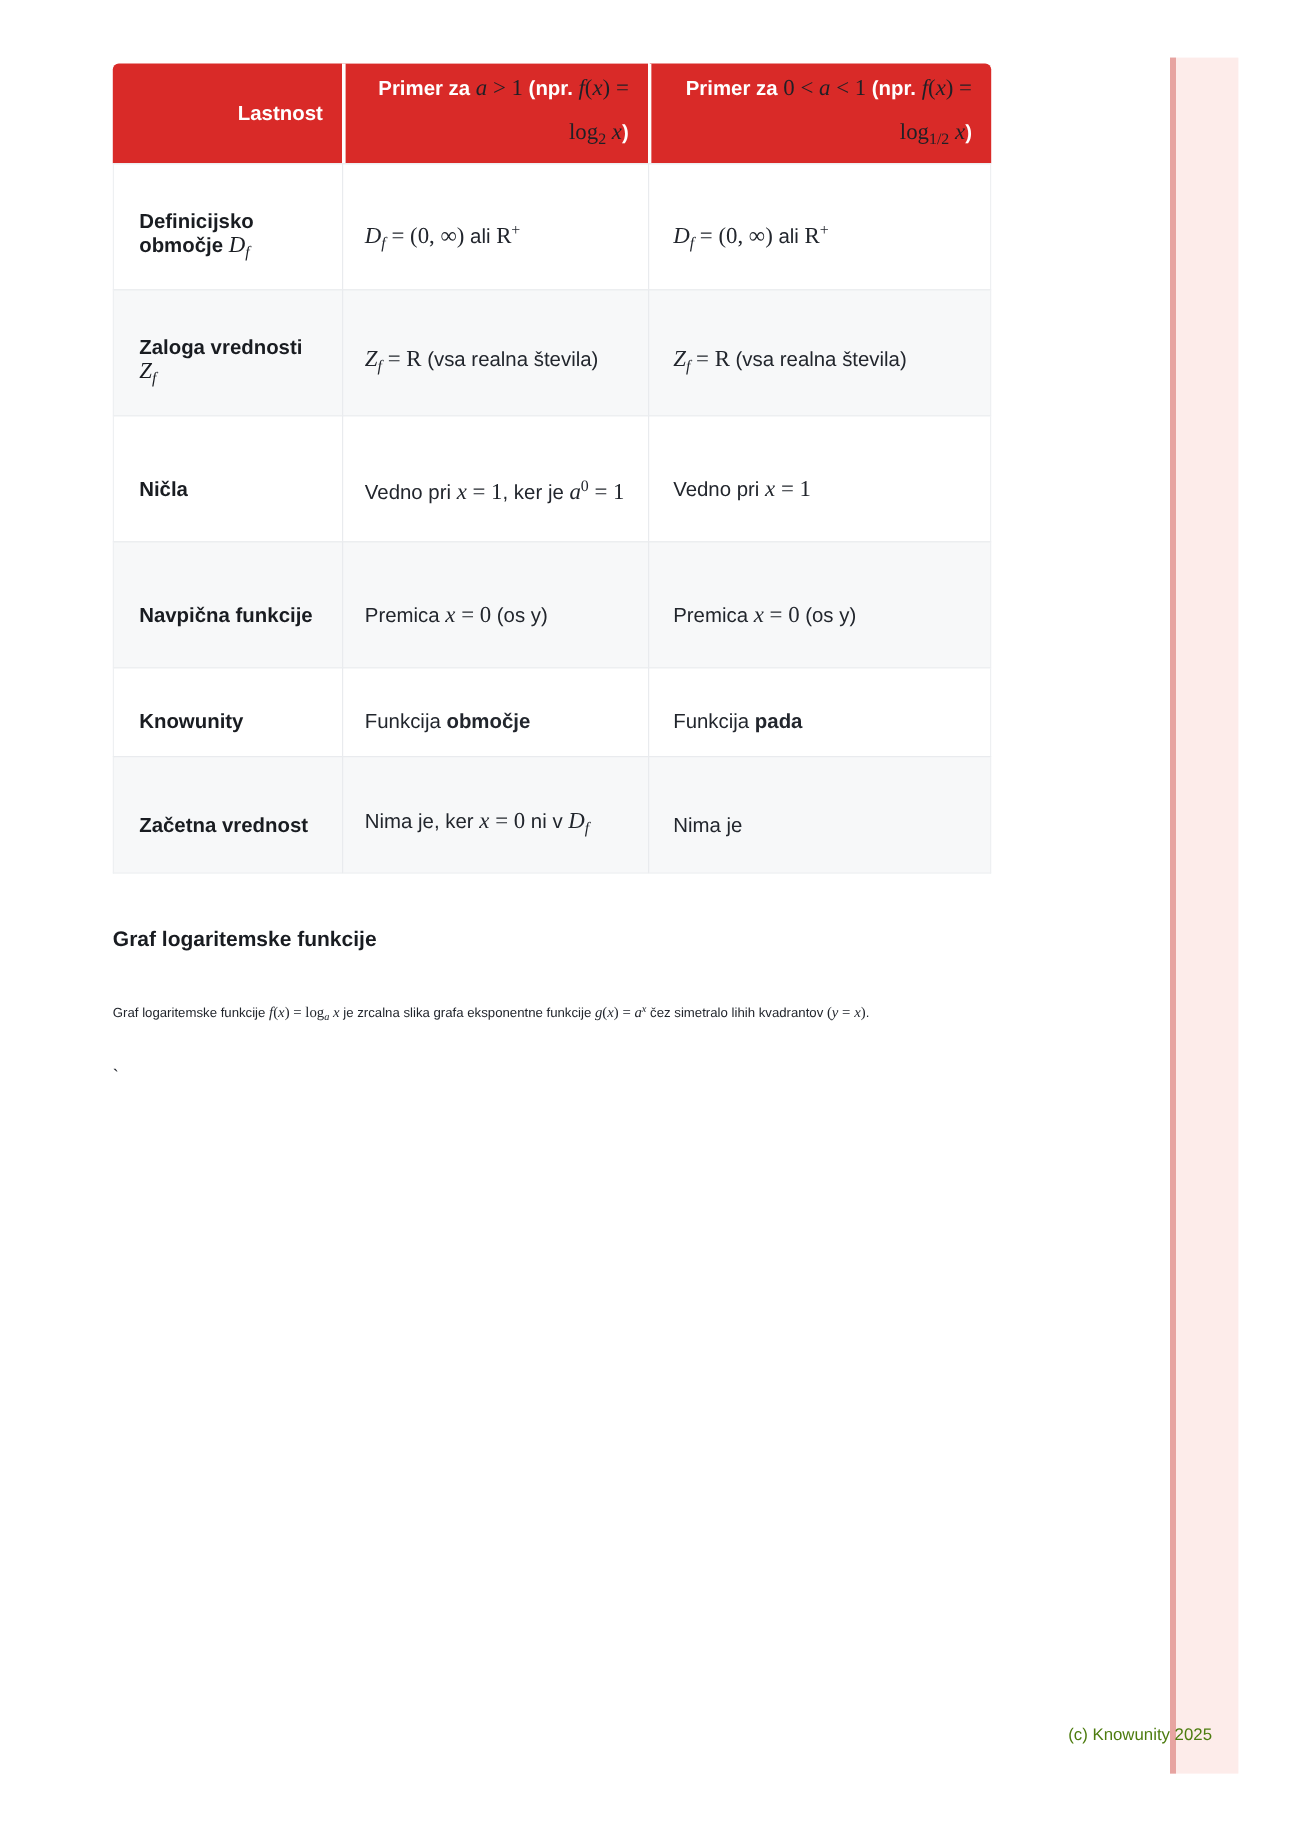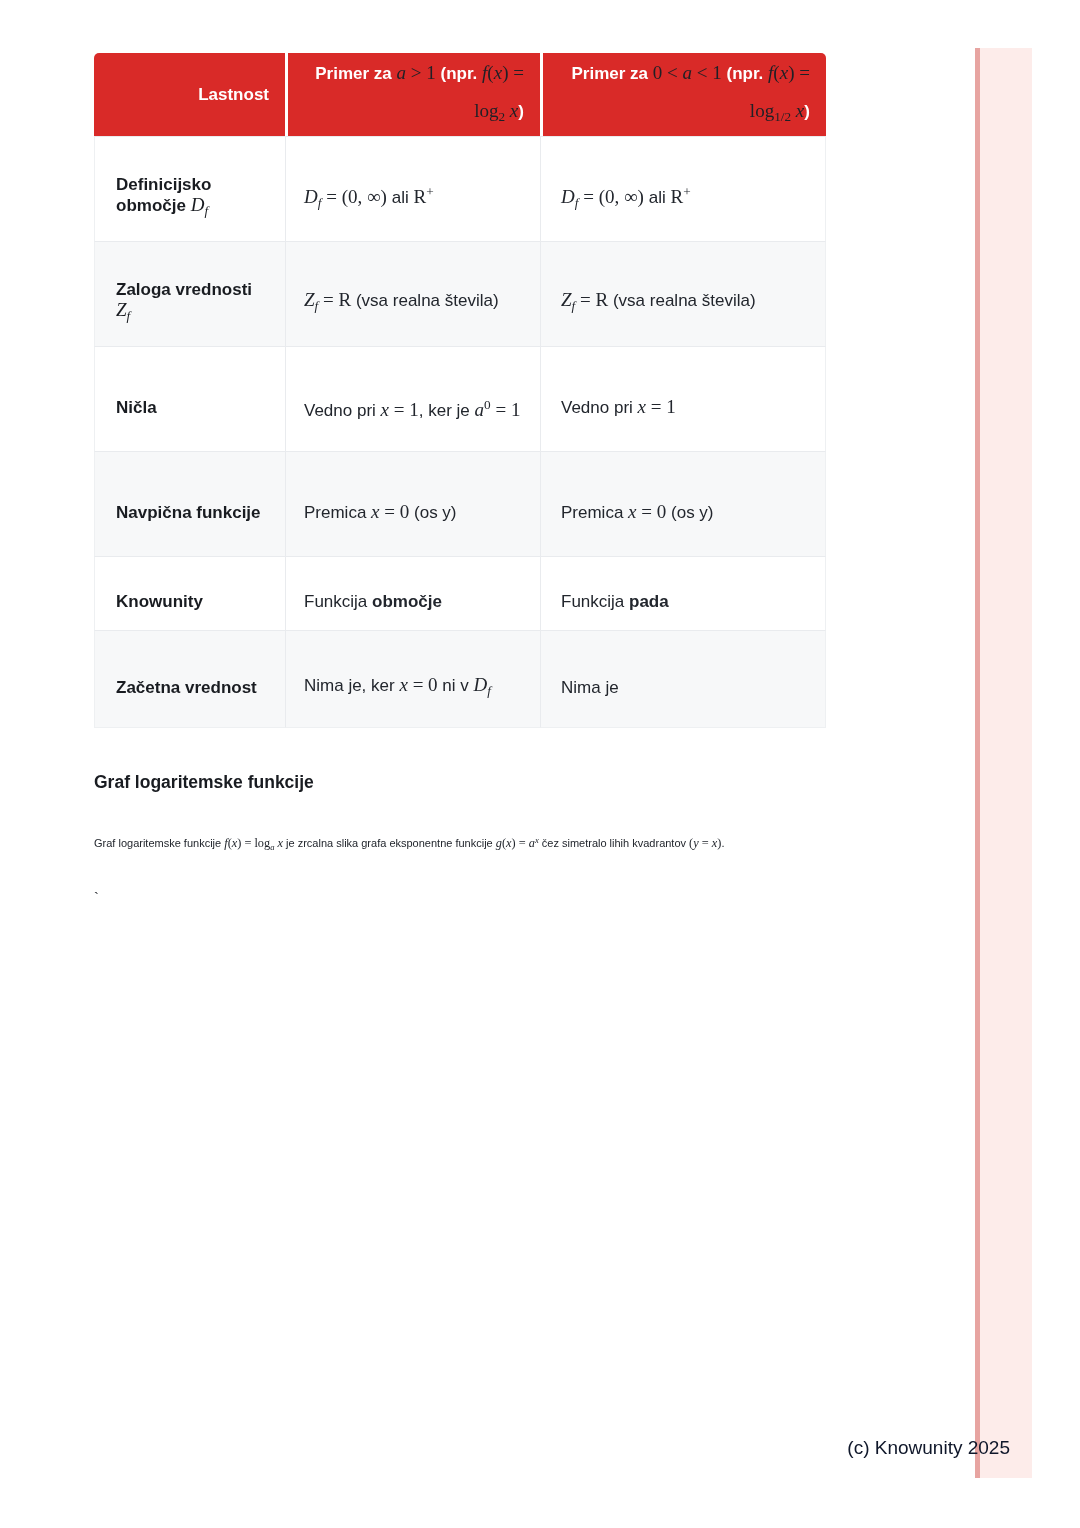--- a/index.html
+++ b/index.html
@@ -99,22 +99,22 @@
   .stray {
     margin-top: 22px;
     font-size: 15px;
     color: #22262d;
   }
 
   .footer {
     position: absolute;
     top: 1437px;
     right: 70px;
-    font-size: 19px;
-    color: #0f172a;
+    font-size: 14px;
+    color: #4d7c0f;
     z-index: 2;
   }
 </style>
 </head>
 <body>
 
 <div class="stripe"></div>
 
 <main class="content">
 

